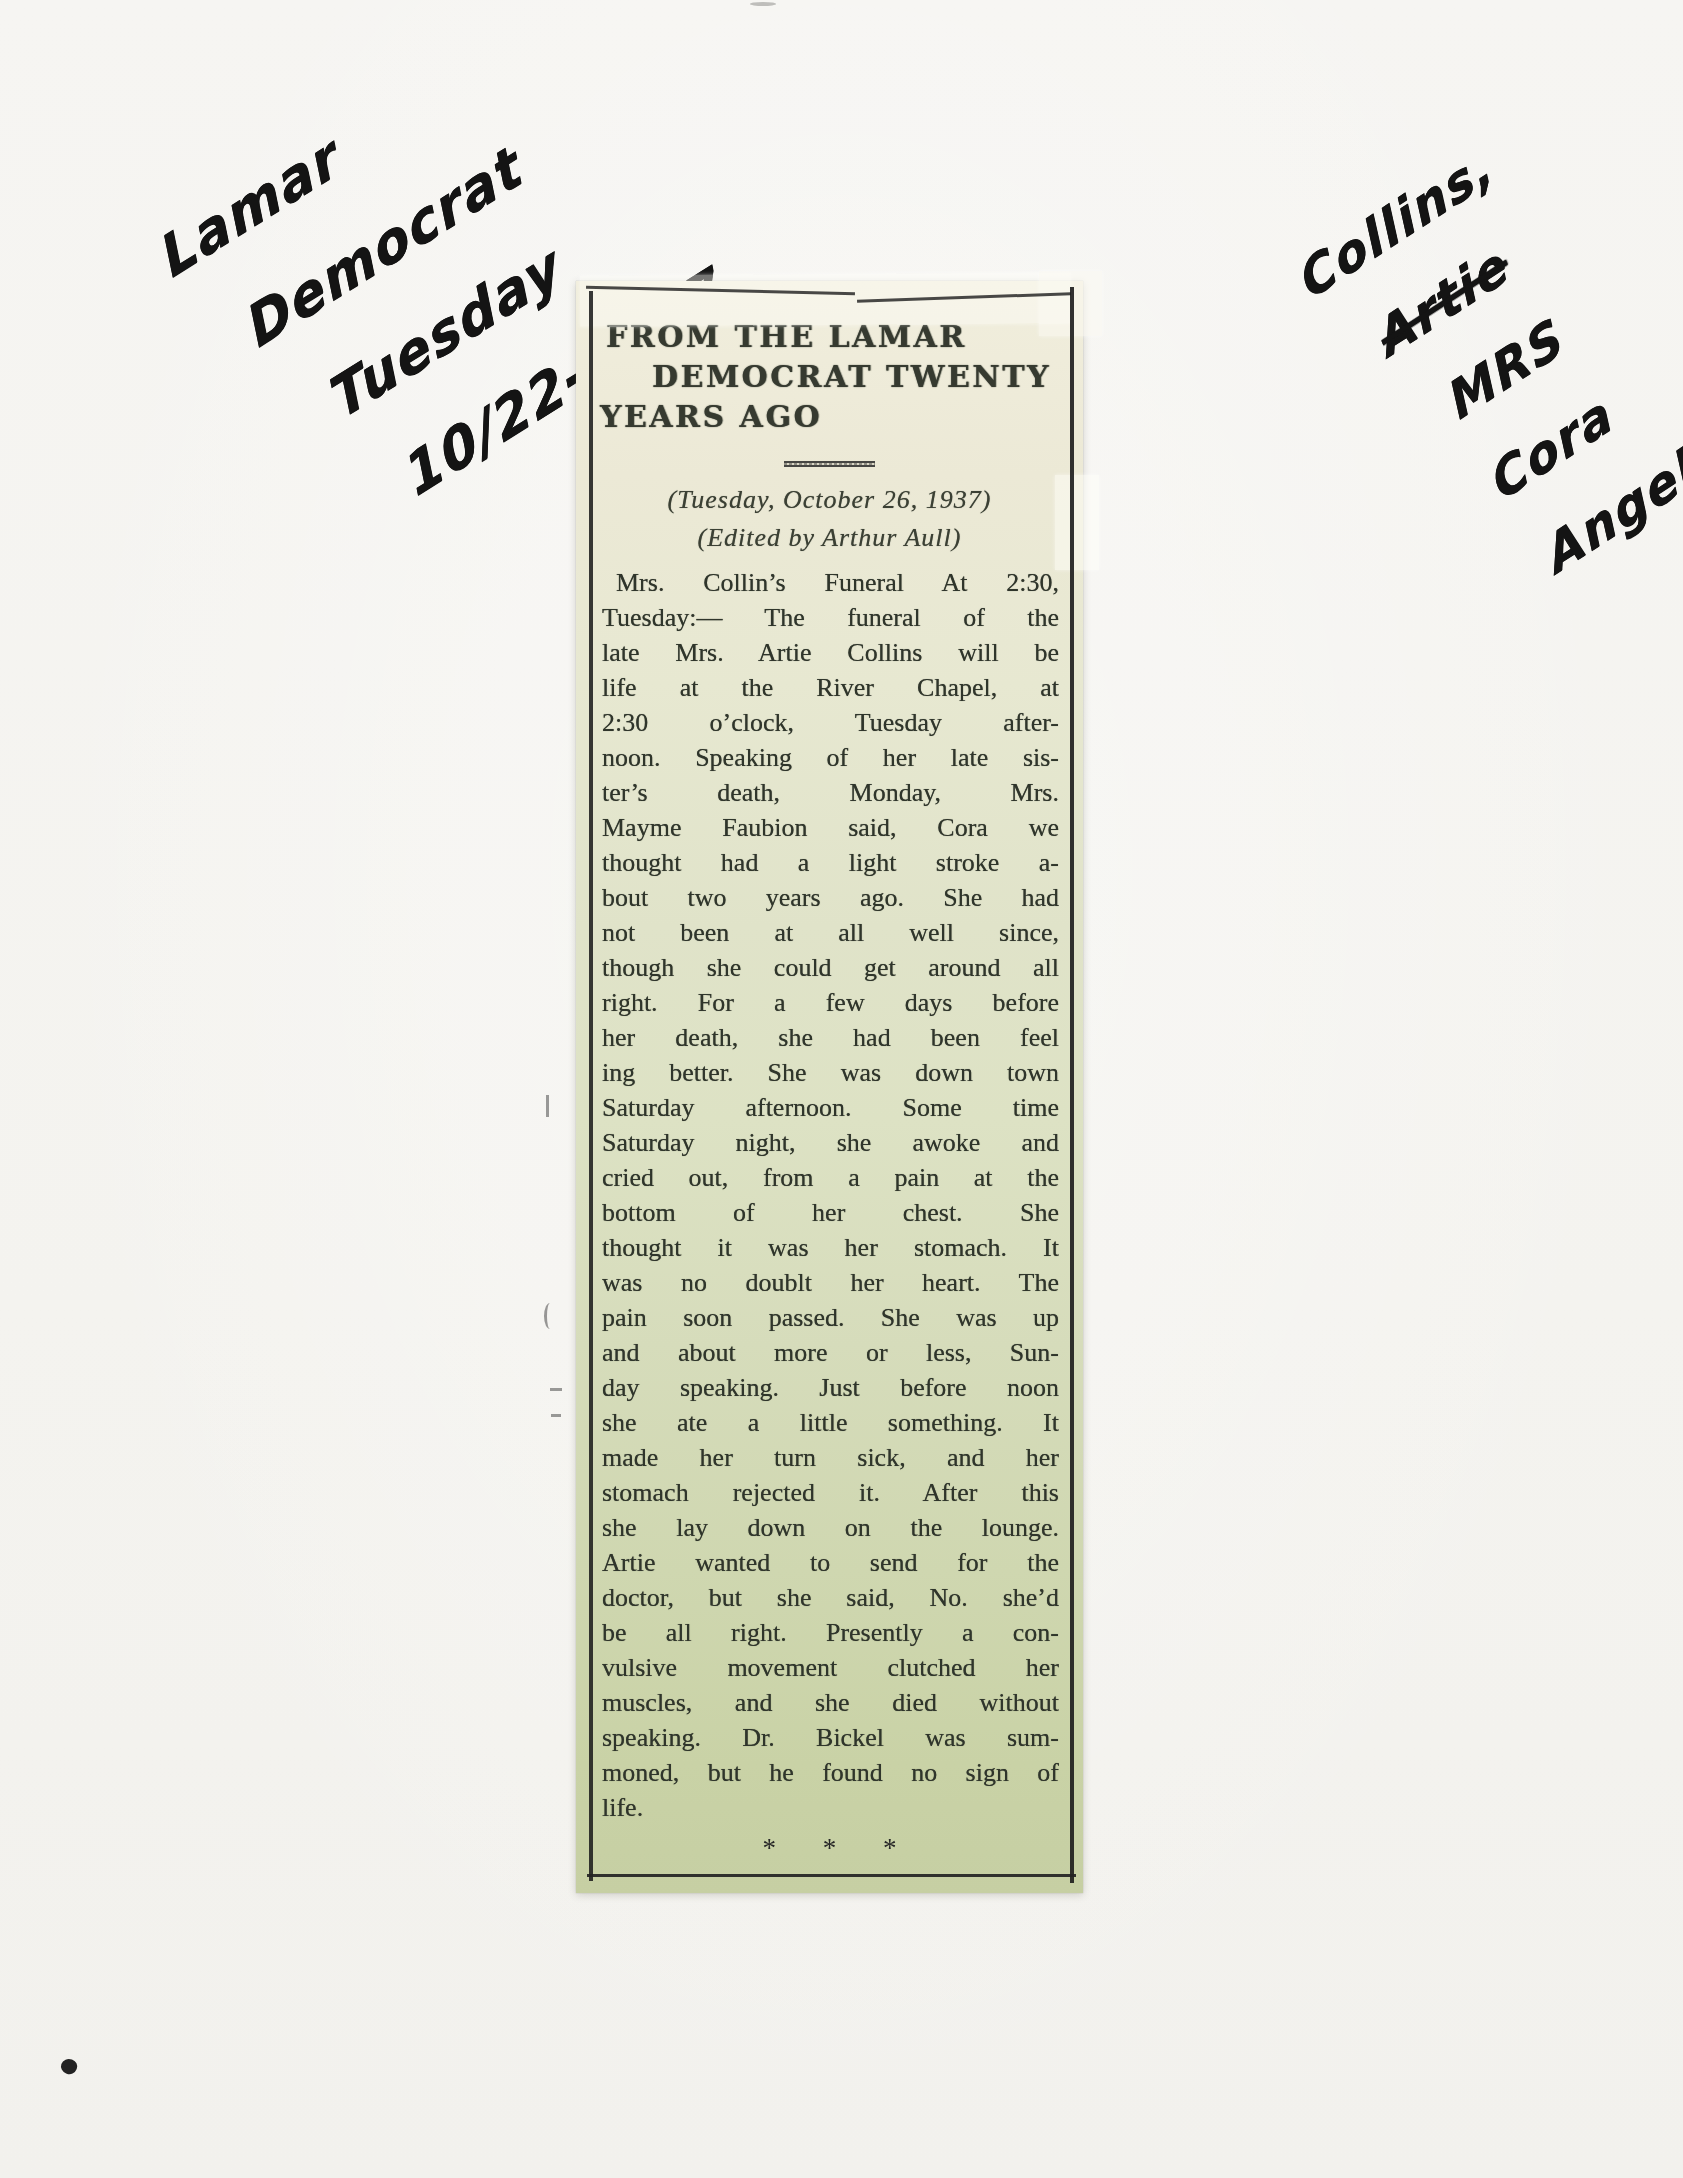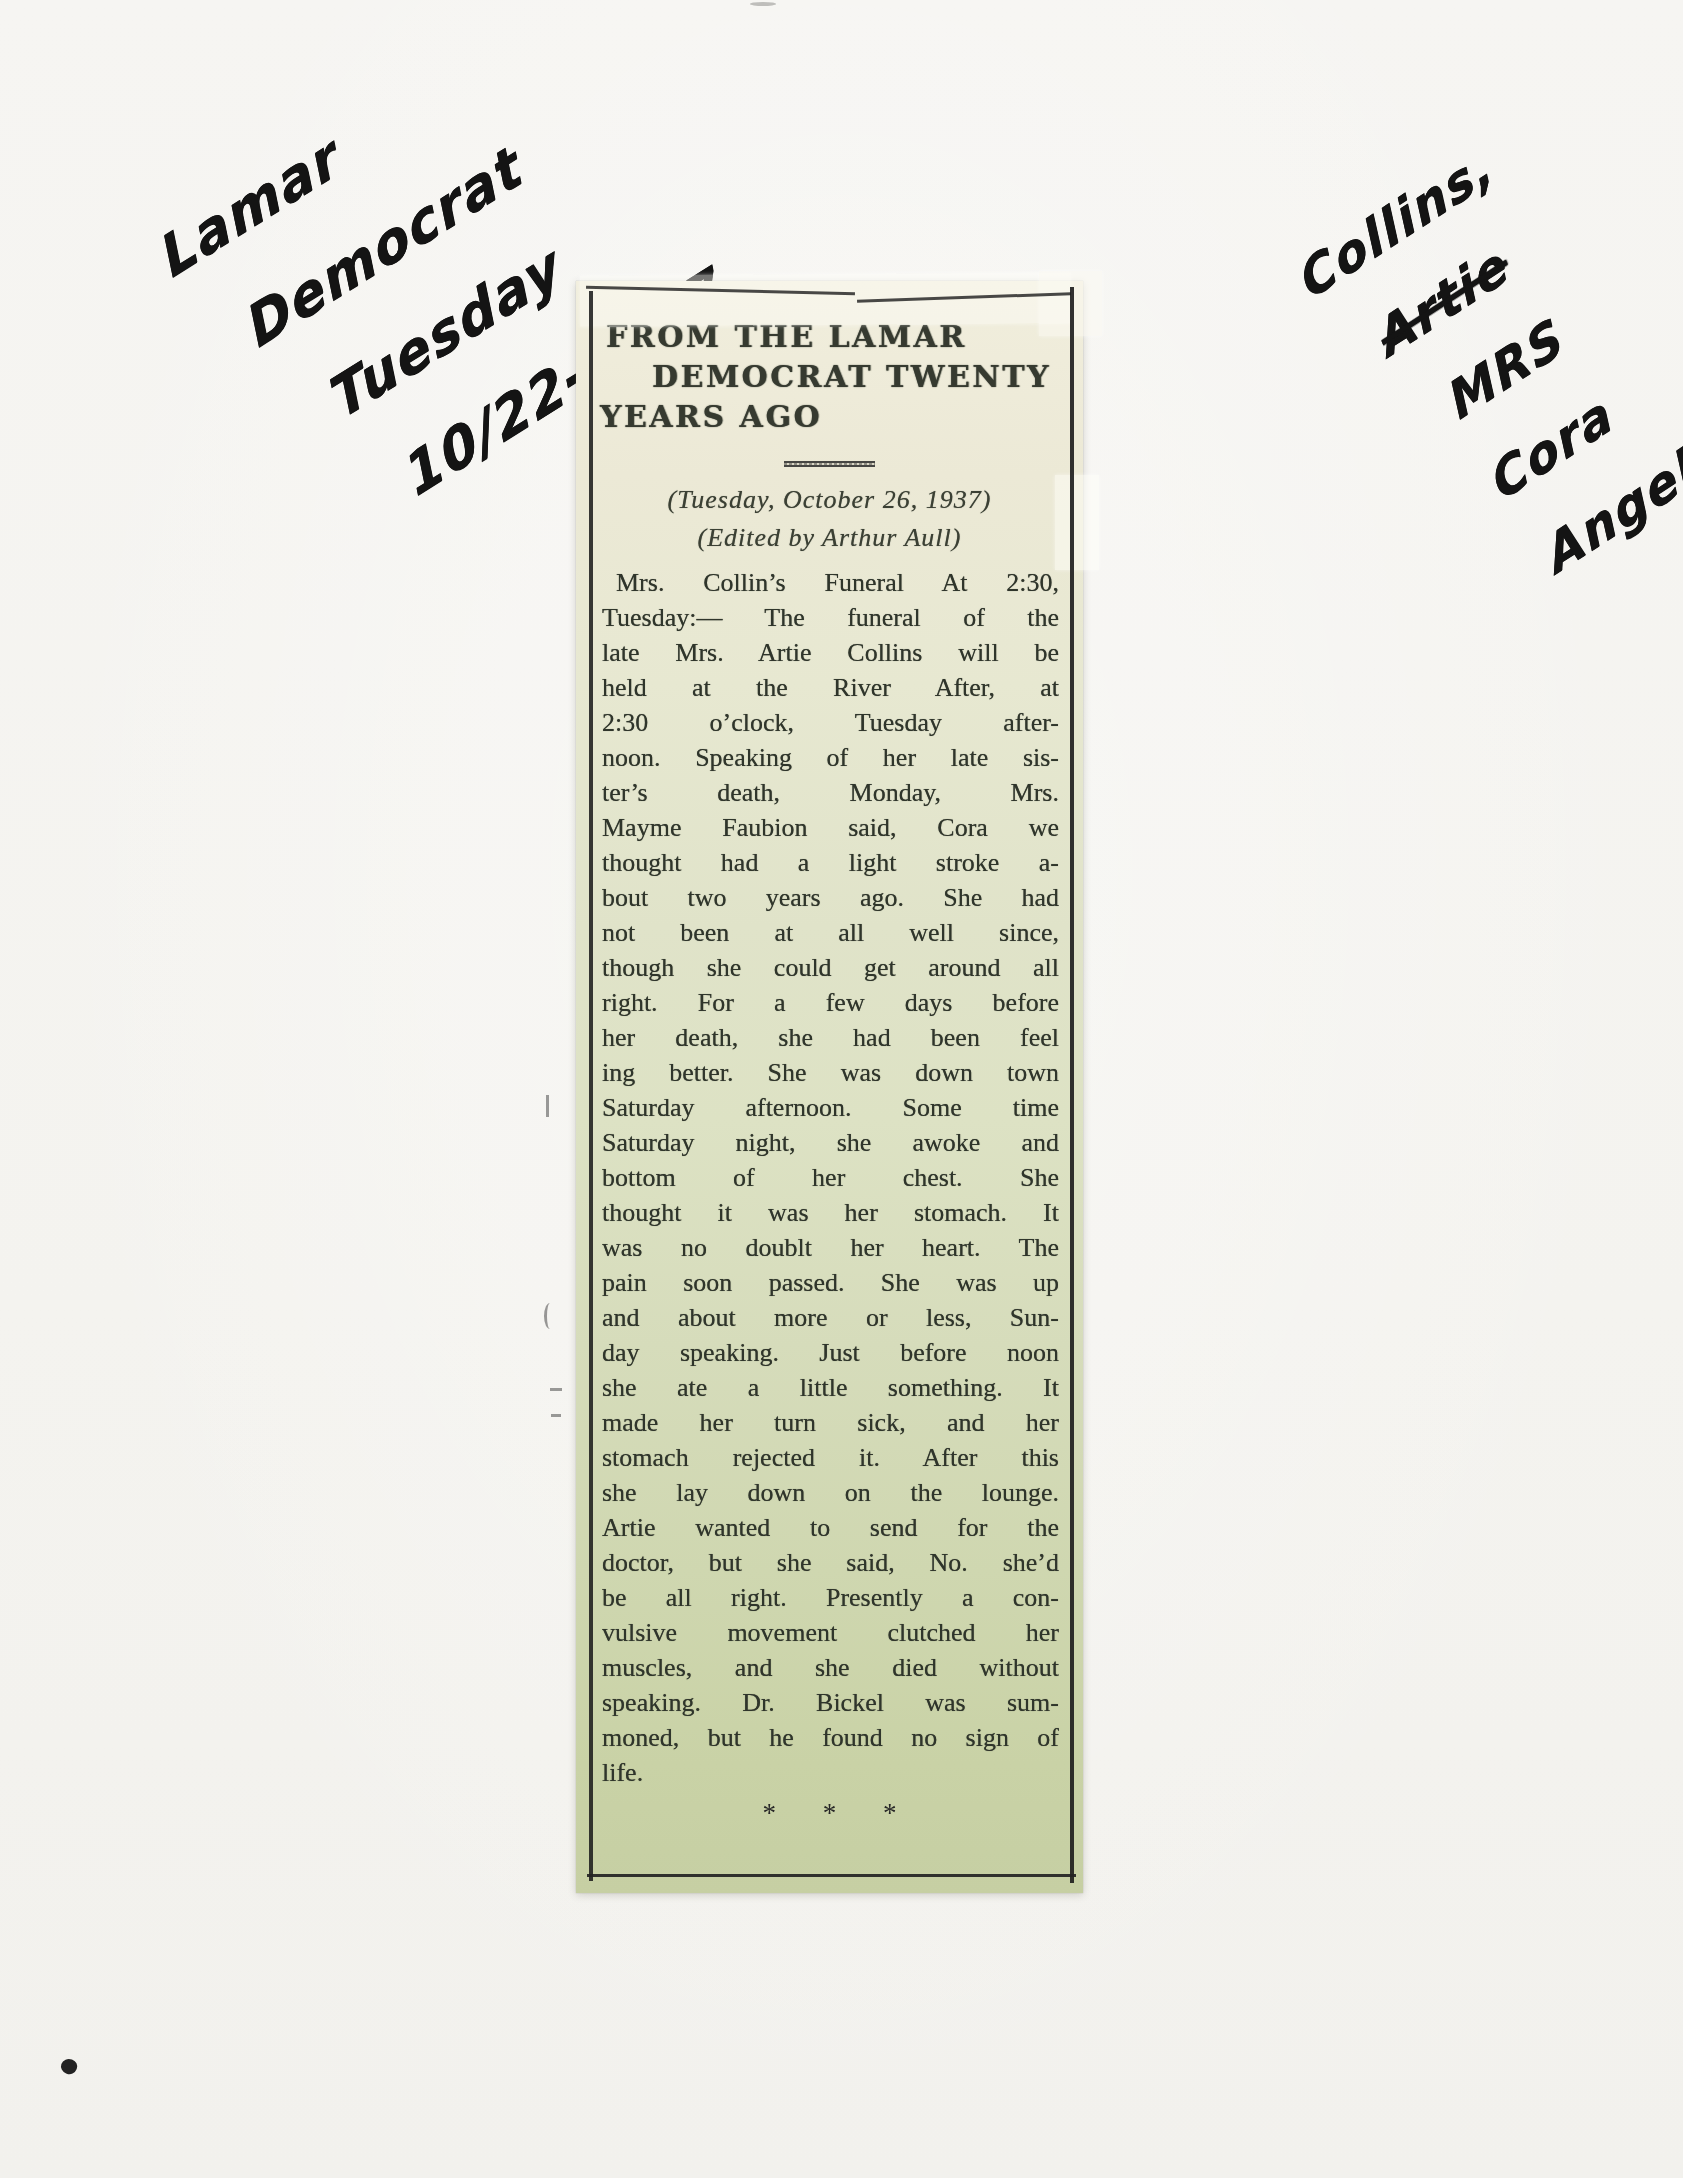--- a/index.html
+++ b/index.html
@@ -182,34 +182,35 @@
 
     <div class="dateline-block">
       <div>(Tuesday, October 26, 1937)</div>
       <div>(Edited by Arthur Aull)</div>
     </div>
 
     <div class="body-text">
         <div class="body-line">Mrs. Collin’s Funeral At 2:30,</div>
         <div class="body-line">Tuesday:— The funeral of the</div>
         <div class="body-line">late Mrs. Artie Collins will be</div>
-        <div class="body-line">held at the River After, at</div>
+        <div class="body-line">life at the River Chapel, at</div>
         <div class="body-line">2:30 o’clock, Tuesday after-</div>
         <div class="body-line">noon. Speaking of her late sis-</div>
         <div class="body-line">ter’s death, Monday, Mrs.</div>
         <div class="body-line">Mayme Faubion said, Cora we</div>
         <div class="body-line">thought had a light stroke a-</div>
         <div class="body-line">bout two years ago. She had</div>
         <div class="body-line">not been at all well since,</div>
         <div class="body-line">though she could get around all</div>
         <div class="body-line">right. For a few days before</div>
         <div class="body-line">her death, she had been feel</div>
         <div class="body-line">ing better. She was down town</div>
         <div class="body-line">Saturday afternoon. Some time</div>
         <div class="body-line">Saturday night, she awoke and</div>
+        <div class="body-line">cried out, from a pain at the</div>
         <div class="body-line">bottom of her chest. She</div>
         <div class="body-line">thought it was her stomach. It</div>
         <div class="body-line">was no doublt her heart. The</div>
         <div class="body-line">pain soon passed. She was up</div>
         <div class="body-line">and about more or less, Sun-</div>
         <div class="body-line">day speaking. Just before noon</div>
         <div class="body-line">she ate a little something. It</div>
         <div class="body-line">made her turn sick, and her</div>
         <div class="body-line">stomach rejected it. After this</div>
         <div class="body-line">she lay down on the lounge.</div>

